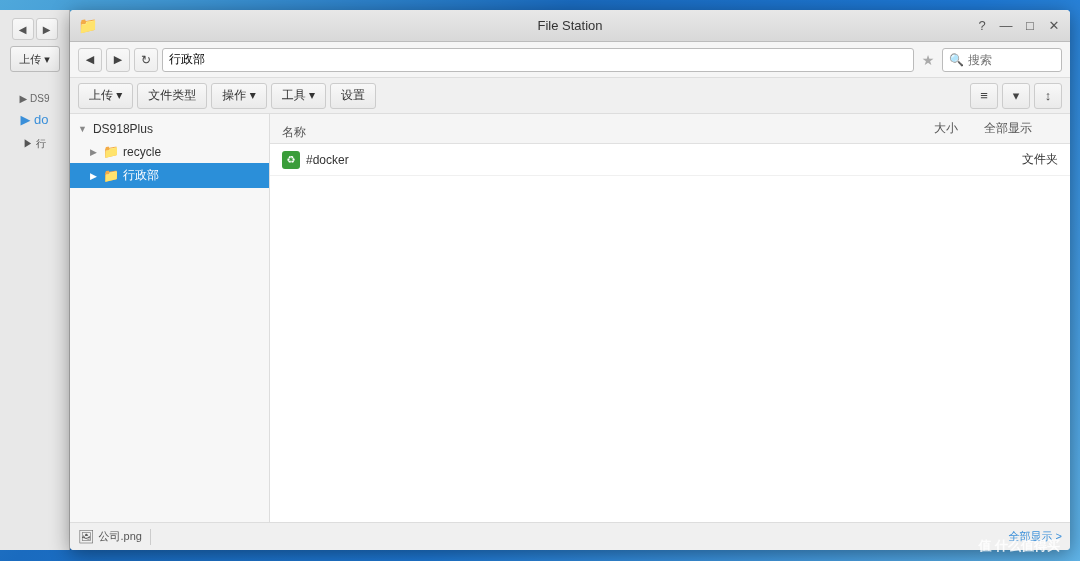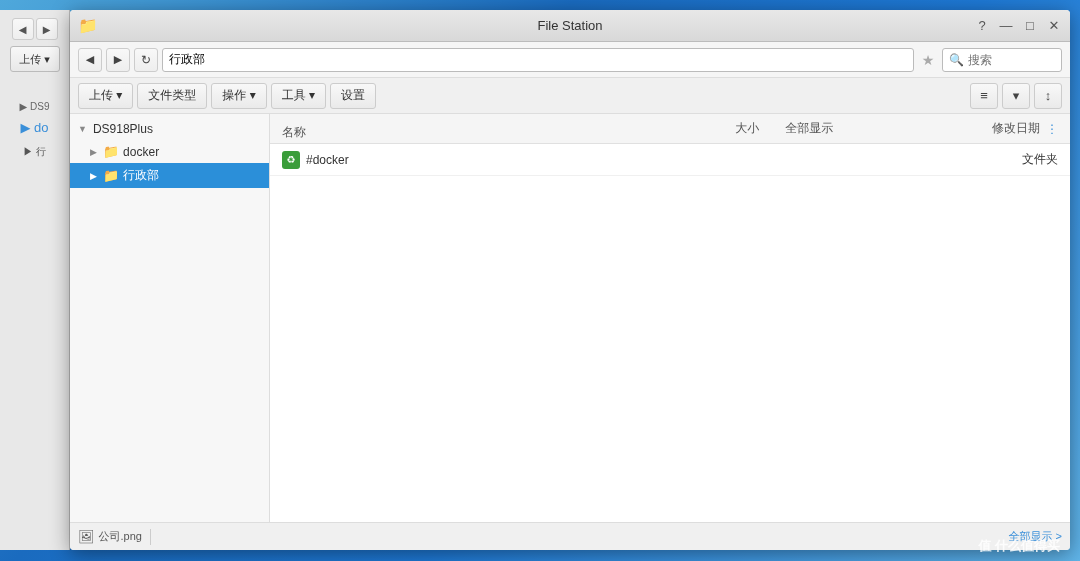--- a/index.html
+++ b/index.html
@@ -346,21 +346,21 @@
 <div style="position:absolute;inset:0;background:linear-gradient(135deg,#4fa8db 0%,#1a6bbf 35%,#1e78d4 60%,#60b4e8 100%);"></div>
 
 <div class="watermark">值 什么值得买</div>
 
 <div style="position:absolute;left:0;top:10px;width:70px;height:540px;background:#e8e8e8;border-right:1px solid #bbb;display:flex;flex-direction:column;align-items:center;padding-top:8px;gap:6px;">
   <div style="display:flex;gap:2px;">
     <div class="left-panel-nav-btn">◀</div>
     <div class="left-panel-nav-btn">▶</div>
   </div>
   <div class="left-panel-btn">上传 ▾</div>
-  <div style="margin-top:22px;font-size:11px;color:#555;padding:0 4px;text-align:center;">
+  <div style="margin-top:14px;font-size:11px;color:#555;padding:0 4px;text-align:center;">
     <span style="font-size:10px;color:#666;">▶ DS9</span>
   </div>
   <div style="font-size:13px;color:#3a8fd9;cursor:pointer;padding:2px 4px;">▶ do</div>
   <div style="font-size:10px;color:#555;cursor:pointer;padding:2px 4px;">▶ 行</div>
 </div>
 
 <div class="window">
 
   <div class="titlebar">
     <span style="position:absolute;left:8px;display:flex;align-items:center;gap:4px;">
@@ -412,39 +412,35 @@
   <div class="main-content">
 
     <div class="sidebar">
       <div class="sidebar-item">
         <span class="chevron">▼</span>
         <span>DS918Plus</span>
       </div>
       <div class="sidebar-item" style="padding-left:20px;">
         <span class="chevron">▶</span>
         <span style="font-size:13px;">📁</span>
-        <span class="sidebar-label">docker</span>
+        <span class="sidebar-label">recycle</span>
       </div>
       <div class="sidebar-item active" style="padding-left:20px;">
         <span class="chevron">▶</span>
         <span style="font-size:13px;">📁</span>
         <span class="sidebar-label">行政部</span>
       </div>
     </div>
 
     <div class="file-list">
 
       <div class="file-list-header">
         <div class="col-name">名称</div>
         <div class="col-size">大小</div>
         <div class="col-type">全部显示</div>
-        <div class="col-date">
-          <span>修改日期</span>
-          <span class="col-date-more">⋮</span>
-        </div>
       </div>
 
       <div class="file-list-body">
         <div class="file-row">
           <div class="file-name">
             <div class="recycle-icon">♻</div>
             <span>#docker</span>
           </div>
           <div class="file-size"></div>
           <div class="file-type">文件夹</div>

